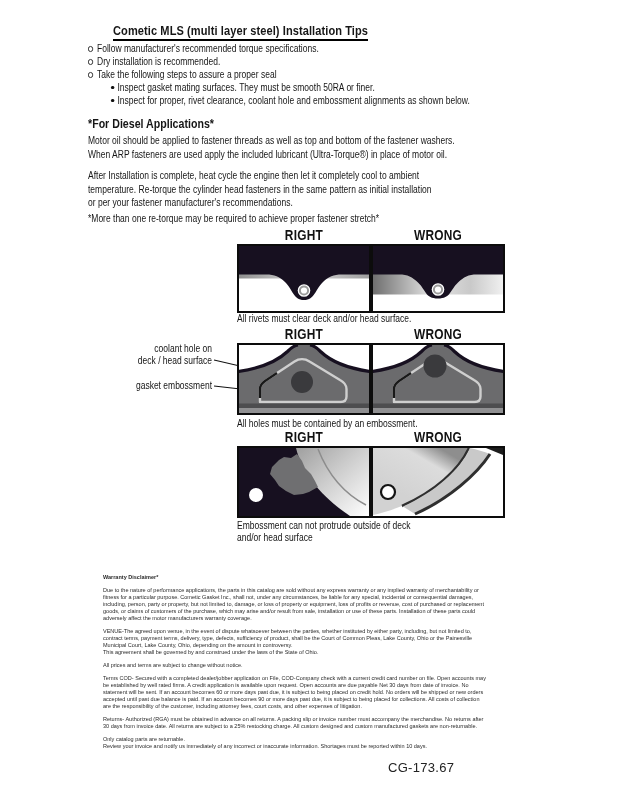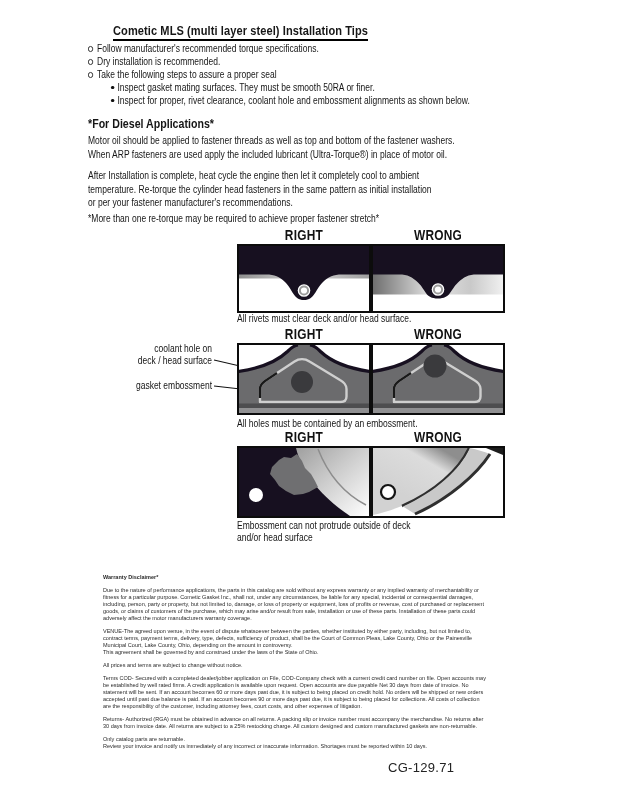--- a/index.html
+++ b/index.html
@@ -216,15 +216,15 @@
 be established by well rated firms.  A credit application is available upon request.  Open accounts are due payable Net 30 days from date of invoice.  No
 statement will be sent.  If an account becomes 60 or more days past due, it is subject to being placed on credit hold.  No orders will be shipped or new orders
 accepted until past due balance is paid.  If an account becomes 90 or more days past due, it is subject to being placed for collections.  All costs of collection
 are the responsibility of the customer, including attorney fees, court costs, and other expenses of litigation.</p>
     <p class="pre">Returns- Authorized (RGA) must be obtained in advance on all returns.  A packing slip or invoice number must accompany the merchandise.  No returns after
 30 days from invoice date.  All returns are subject to a 25% restocking charge.  All custom designed and custom manufactured gaskets are non-returnable.</p>
     <p class="pre">Only catalog parts are returnable.
 Review your invoice and notify us immediately of any incorrect or inaccurate information.  Shortages must be reported within 10 days.</p>
   </div>
 
-  <div class="abs pagenum" style="left:388px;top:760px;">CG-129.71</div>
+  <div class="abs pagenum" style="left:388px;top:760px;">CG-173.67</div>
 
 </div>
 
 </body></html>

